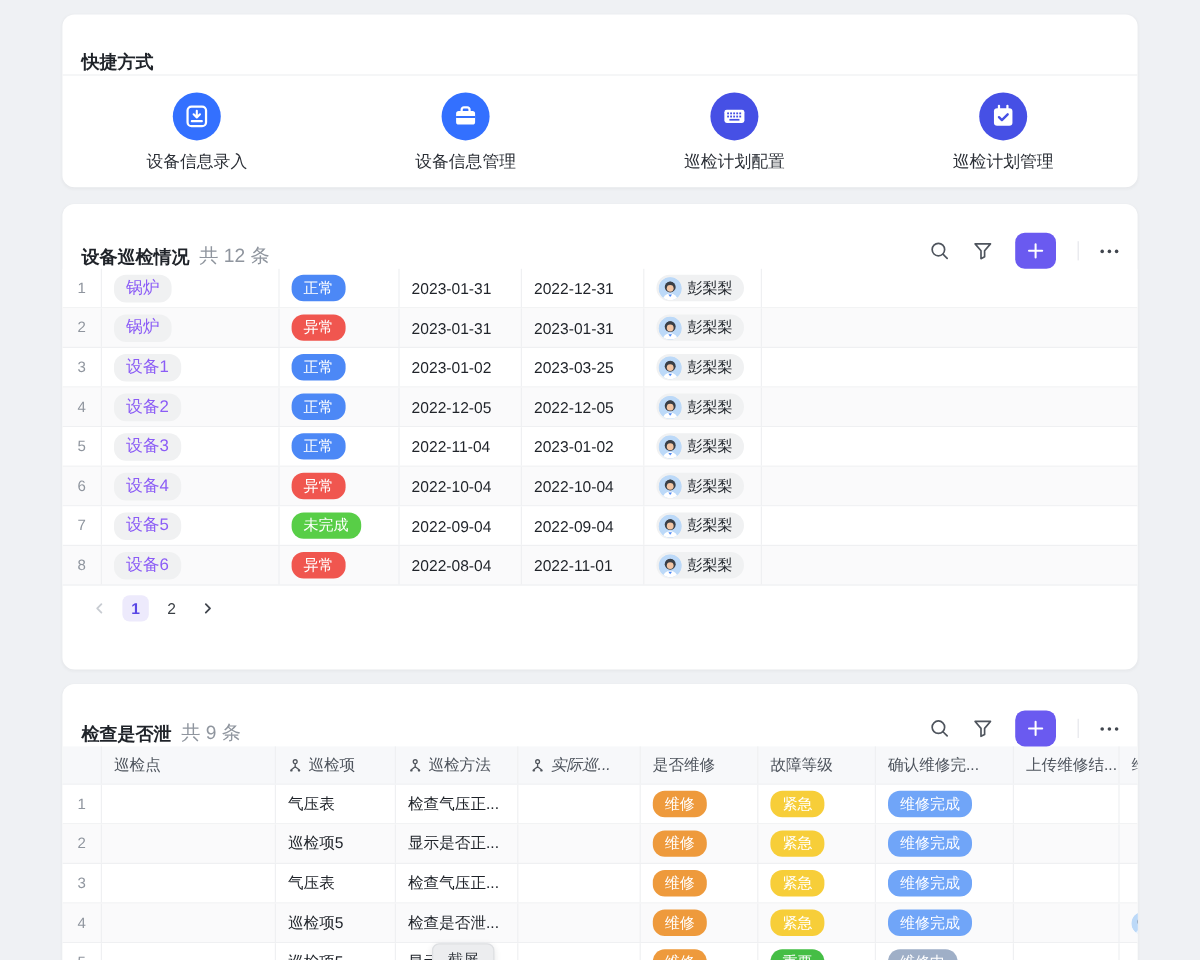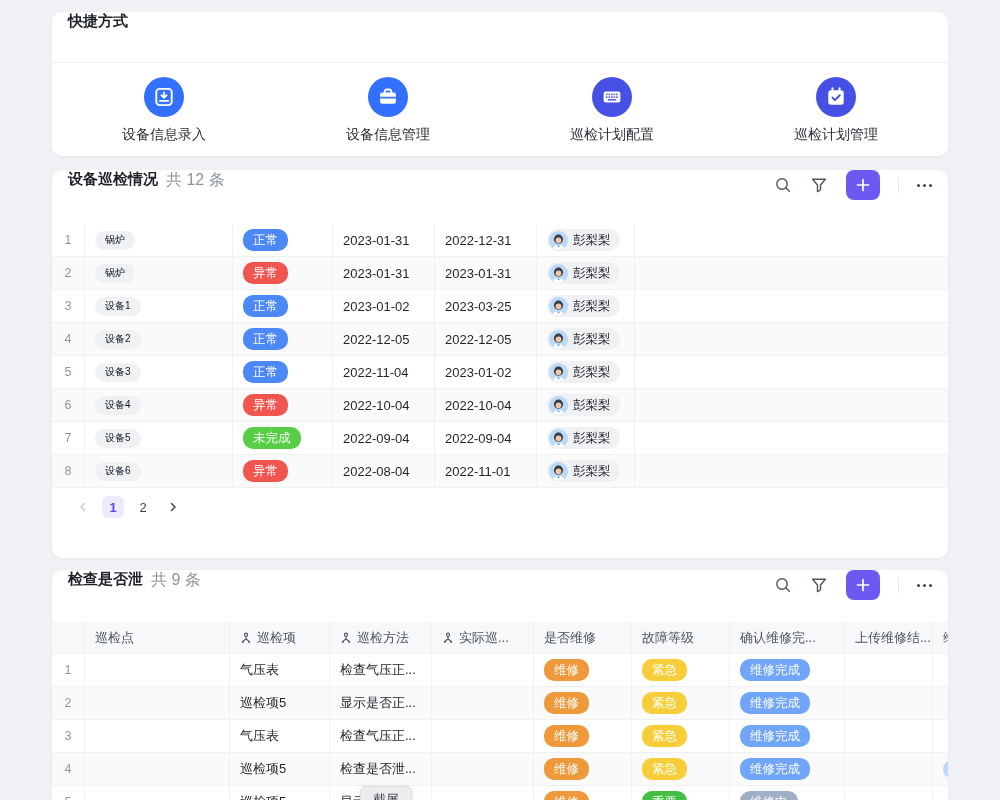--- a/index.html
+++ b/index.html
@@ -12,21 +12,21 @@
   .card{
     position:absolute;left:52px;width:896px;background:#FFFFFF;
     border-radius:10px;box-shadow:0 1px 3px rgba(31,35,41,0.05);
     overflow:hidden;
   }
   #card-shortcuts{top:12px;height:144px;}
   #card-inspection{top:170px;height:388px;}
   #card-maintenance{top:570px;height:260px;}
 
   
-  .card-head{display:flex;align-items:flex-start;height:54px;padding:0 16px;}
+  .card-head{display:flex;align-items:flex-end;height:54px;padding:0 16px;}
   #card-shortcuts .card-head{height:50px;border-bottom:1px solid #EFF0F2;}
   .card-title{font-size:15px;font-weight:700;color:#1F2329;}
   .card-count{margin-left:8px;font-size:16px;color:#8F959E;}
   .head-tools{margin-left:auto;display:flex;align-items:center;gap:18px;}
   .tool-btn{display:flex;align-items:center;justify-content:center;cursor:pointer;background:none;border:none;padding:0;}
   .add-btn{width:34px;height:30px;border-radius:8px;display:flex;align-items:center;justify-content:center;border:none;cursor:pointer;}
   .tools-divider{width:1px;height:16px;background:#E5E6EB;}
   .more-dots{display:flex;gap:3px;}
   .more-dots i{width:3px;height:3px;border-radius:50%;background:#41464E;display:block;}
 
@@ -38,21 +38,21 @@
 
   
   .tbl{width:100%;font-size:13px;}
   .tr{display:flex;height:33px;box-sizing:border-box;border-bottom:1px solid #EFF0F2;align-items:stretch;background:#fff;}
   .tbody .tr:nth-child(even){background:#FAFAFB;}
   .tr.th{height:32px;background:#F7F8FA;color:#4E545D;}
   .td{box-sizing:border-box;display:flex;align-items:center;padding:0 10px;border-right:1px solid #EFF0F2;overflow:hidden;white-space:nowrap;flex:none;}
   .td.filler{flex:1;border-right:none;}
   .td.numc{justify-content:center;color:#8F959E;font-size:12.5px;padding:0 4px;}
   .th .td{font-size:13px;gap:5px;}
-  .tag{background:#F0F1F2;border-radius:10px;padding:2.5px 10px;font-size:10px;color:#0f172a;}
+  .tag{background:#F0F1F2;border-radius:10px;padding:2.5px 10px;font-size:14px;color:#8b5cf6;}
   .badge{border-radius:10px;padding:2.5px 10px;font-size:12.5px;color:#FFFFFF;font-weight:500;}
   .pill{display:inline-flex;align-items:center;gap:5px;background:#F0F1F2;border-radius:11px;padding:1.5px 9px 1.5px 2px;font-size:12.5px;color:#24292F;}
   .avatar{width:19px;height:19px;border-radius:50%;overflow:hidden;background:#BCD9F8;flex:none;}
 
   
   .pagination{display:flex;align-items:center;gap:8px;height:38px;padding:0 20px;}
   .pg-btn{width:22px;height:22px;display:flex;align-items:center;justify-content:center;border-radius:6px;font-size:13px;cursor:pointer;background:none;border:none;color:#3A3F45;padding:0;}
   .pg-btn.active{background:#EDEAFC;color:#5846E5;font-weight:700;}
   .pg-btn.disabled{cursor:default;}
 
@@ -458,21 +458,21 @@
         </div>
         <div class="td" style="width: 102px;">
           <svg width="12" height="12" viewBox="0 0 12 12">
             <circle cx="6" cy="2.7" r="1.6" fill="none" stroke="#51565D" stroke-width="1.1"></circle>
             <path d="M6 4.3 V7 M6 7 L3 9.3 M6 7 L9 9.3" fill="none" stroke="#51565D" stroke-width="1.1" stroke-linecap="round"></path>
             <circle cx="2.8" cy="10" r="1" fill="#51565D"></circle>
             <circle cx="9.2" cy="10" r="1" fill="#51565D"></circle>
           </svg>
           <span>巡检方法</span>
         </div>
-        <div class="td" style="width: 102px;">
+        <div class="td" style="width: 102px; font-style: italic;">
           <svg width="12" height="12" viewBox="0 0 12 12">
             <circle cx="6" cy="2.7" r="1.6" fill="none" stroke="#51565D" stroke-width="1.1"></circle>
             <path d="M6 4.3 V7 M6 7 L3 9.3 M6 7 L9 9.3" fill="none" stroke="#51565D" stroke-width="1.1" stroke-linecap="round"></path>
             <circle cx="2.8" cy="10" r="1" fill="#51565D"></circle>
             <circle cx="9.2" cy="10" r="1" fill="#51565D"></circle>
           </svg>
           <span>实际巡...</span>
         </div>
         <div class="td" style="width: 98px;">
           <span>是否维修</span>

